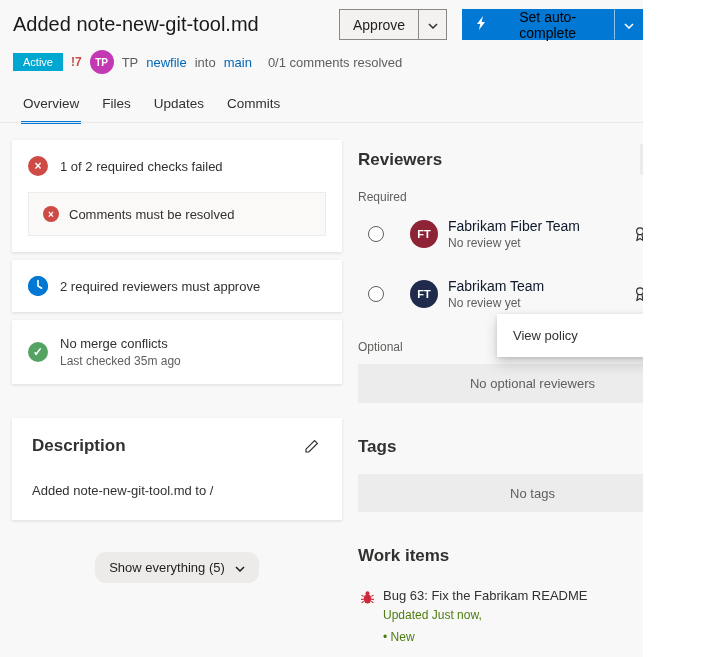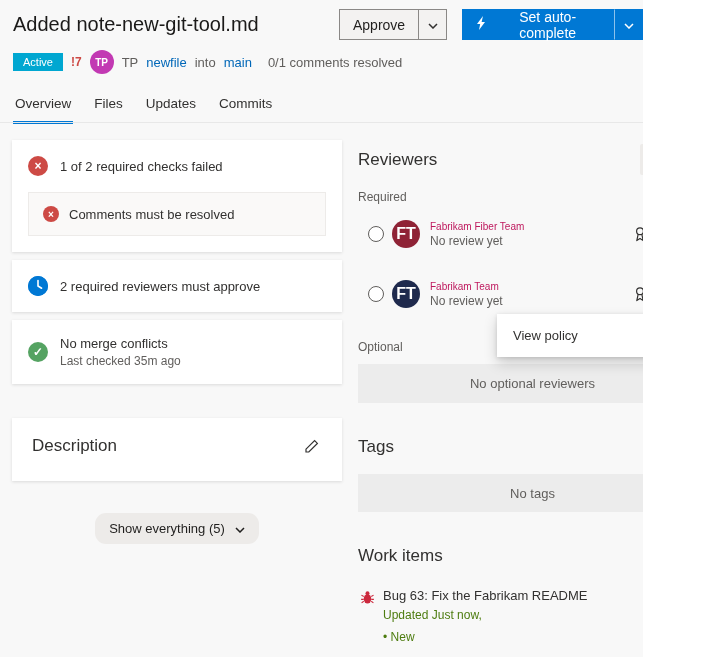--- a/index.html
+++ b/index.html
@@ -6,73 +6,73 @@
   body { font-family: "Liberation Sans", sans-serif; background: #ffffff; }
   .page { position: relative; width: 643px; height: 657px; background: #f8f8f8; overflow: hidden; color: #323130; }
 
   
   .pr-title { position: absolute; left: 13px; top: 13px; font-size: 20px; font-weight: 400; color: #1b1a19; }
   .btn-group { position: absolute; display: flex; height: 31px; }
   .approve-group { left: 339px; top: 9px; border-radius: 15px; }
   .btn-gray-main { display: flex; align-items: center; padding: 0 13px; background: #f3f2f1; border: 1px solid #8a8886; border-right: none; font-size: 14px; color: #201f1e; cursor: pointer; }
   .btn-gray-chev { width: 29px; display: flex; align-items: center; justify-content: center; background: #f3f2f1; border: 1px solid #8a8886; color: #323130; cursor: pointer; }
   .auto-group { left: 462px; top: 9px; }
-  .btn-blue-main { display: flex; align-items: center; gap: 7px; padding: 0 12px; background: #0078d4; border: 1px solid #0078d4; color: #ffffff; font-size: 14px; cursor: pointer; }
+  .btn-blue-main { display: flex; align-items: center; gap: 7px; padding: 0 12px; background: #0078d4; border: 1px solid #0078d4; color: #000000; font-size: 14px; cursor: pointer; }
   .btn-blue-chev { width: 30px; display: flex; align-items: center; justify-content: center; background: #0078d4; border: 1px solid #0078d4; border-left: 1px solid rgba(255,255,255,.55); color: #fff; cursor: pointer; }
   .kebab-top { position: absolute; left: 676px; top: 9px; width: 31px; height: 31px; background: #f3f2f1; border: 1px solid #8a8886; font-size: 15px; color: #323130; display: flex; align-items: center; justify-content: center; cursor: pointer; }
 
   
   .meta-row { position: absolute; left: 13px; top: 50px; height: 24px; display: flex; align-items: center; gap: 8px; font-size: 13px; color: #605e5c; }
   .status-pill { background: #00a7d1; color: #fff; font-size: 11px; padding: 3px 10px; border-radius: 0; }
   .alert-count { color: #cd4a45; font-size: 12px; font-weight: 700; }
   .avatar { border-radius: 50%; color: #fff; display: inline-flex; align-items: center; justify-content: center; font-weight: 700; }
   .avatar-author { width: 24px; height: 24px; font-size: 10px; background: #c239b3; }
   .branch-link { color: #0067b8; text-decoration: none; cursor: pointer; }
   .comments-resolved { margin-left: 8px; }
 
   
   .tabs { position: absolute; left: 13px; top: 92px; display: flex; gap: 19px; font-size: 13.5px; }
   .tab { padding: 4px 2px 10px 2px; cursor: pointer; color: #323130; border-bottom: 3px solid transparent; }
-  .tab.active { border-bottom-color: #0078d4; }
+  .tab.active { border-bottom-color: #0078d4; margin-left: 8px; }
   .tabs-divider { position: absolute; left: 0; right: 0; top: 122px; height: 1px; background: #e8e8e8; }
 
   
   .left-col { position: absolute; left: 12px; top: 140px; width: 330px; }
   .card { background: #fff; box-shadow: 0 1px 3px rgba(0,0,0,.12); margin-bottom: 8px; padding: 16px; }
   .check-row { display: flex; align-items: center; gap: 12px; font-size: 13px; }
   .icon-circle { flex: 0 0 auto; width: 20px; height: 20px; border-radius: 50%; color: #fff; display: flex; align-items: center; justify-content: center; font-size: 12px; font-weight: 700; }
   .icon-circle.small { width: 16px; height: 16px; font-size: 10px; }
   .red-bg { background: #cd4a45; }
   .green-bg { background: #55a362; }
   .blue-bg { background: #0078d4; }
   .inner-status-box { margin-top: 16px; border: 1px solid #edebe9; background: #faf9f8; padding: 13px 14px; display: flex; align-items: center; gap: 10px; font-size: 13px; }
   .annotation-wrap { margin-top: 12px; }
   .annotation-box { display: inline-flex; border: 2px solid #e81123; padding: 5px 8px; }
   .link { color: #0067b8; font-size: 13px; text-decoration: none; cursor: pointer; }
   .two-line .sub { font-size: 12px; color: #605e5c; margin-top: 3px; }
   .desc-card { margin-top: 34px; padding: 18px 20px 22px 20px; }
   .desc-head { display: flex; align-items: flex-start; justify-content: space-between; }
-  .section-title { font-size: 17px; font-weight: 400; color: #323130; text-align: center; }
+  .section-title { font-size: 17px; font-weight: 700; color: #323130; text-align: center; }
   .edit-btn { background: none; border: none; cursor: pointer; padding: 2px; }
   .desc-body { margin-top: 24px; font-size: 13px; color: #323130; }
   .show-everything { margin: 32px auto 0 auto; display: flex; align-items: center; gap: 10px; background: #edebe9; border: none; height: 31px; padding: 0 14px; font-size: 13px; color: #201f1e; cursor: pointer; border-radius: 11px; }
 
   
   .right-col { position: absolute; left: 358px; top: 140px; width: 349px; height: 517px; }
   .rc-header { position: absolute; left: 0; right: 0; display: flex; align-items: center; justify-content: space-between; }
   .reviewers-header { top: 4px; }
   .add-btn { display: flex; align-items: center; gap: 8px; background: #edebe9; border: none; height: 31px; padding: 0 13px; font-size: 13px; color: #201f1e; cursor: pointer; border-radius: 2px; }
   .group-label { position: absolute; left: 0; font-size: 12px; color: #605e5c; }
   .reviewer-row { position: absolute; left: 0; right: 0; height: 40px; display: flex; align-items: center; }
   .vote-circle { width: 16px; height: 16px; border: 1px solid #605e5c; border-radius: 50%; background: #fff; margin-left: 10px; flex: 0 0 auto; }
-  .avatar-reviewer { width: 28px; height: 28px; font-size: 16px; margin-left: 8px; flex: 0 0 auto; }
+  .avatar-reviewer { width: 28px; height: 28px; font-size: 11px; margin-left: 26px; flex: 0 0 auto; }
   .av-r0 { background: #8f2336; }
   .av-r1 { background: #1f2a4d; }
   .rv-text { margin-left: 10px; flex: 1 1 auto; }
-  .rv-name { font-size: 10px; color: #be185d; }
+  .rv-name { font-size: 14px; color: #0f172a; }
   .rv-status { font-size: 12px; color: #605e5c; margin-top: 2px; }
   .badge-icon { flex: 0 0 auto; margin-right: 60px; display: inline-flex; }
   .row-kebab { position: absolute; right: 14px; top: 4px; width: 32px; height: 32px; background: #edebe9; border: none; font-size: 15px; color: #323130; display: flex; align-items: center; justify-content: center; cursor: pointer; }
   .context-menu { position: absolute; left: 139px; top: 174px; width: 196px; background: #fff; box-shadow: 0 6px 14px rgba(0,0,0,.18), 0 1px 4px rgba(0,0,0,.12); z-index: 10; }
   .menu-item { padding: 14px 16px; font-size: 13px; color: #323130; cursor: pointer; }
   .empty-box { position: absolute; left: 0; right: 0; background: #ececec; display: flex; align-items: center; justify-content: center; font-size: 13px; color: #605e5c; }
   .plus-btn { width: 56px; height: 31px; background: #edebe9; border: none; font-size: 17px; color: #323130; cursor: pointer; border-radius: 2px; display: flex; align-items: center; justify-content: center; }
   .work-item-row { position: absolute; left: 2px; right: 0; top: 448px; display: flex; align-items: flex-start; }
   .bug-icon { flex: 0 0 auto; margin-top: 2px; display: inline-flex; }
   .wi-text { margin-left: 8px; flex: 1 1 auto; }
@@ -170,20 +170,21 @@
 
     <div class="card desc-card">
       <div class="desc-head">
         <span class="section-title">Description</span>
         <button class="edit-btn">
           <span><svg width="16" height="16" viewBox="0 0 16 16">
                 <path d="M2 11.2L10.6 2.6l2.8 2.8L4.8 14H2v-2.8z" fill="none" stroke="#323130" stroke-width="1.2"></path>
               </svg></span>
         </button>
       </div>
+      <div class="desc-body">Added note-new-git-tool.md to /</div>
     </div>
 
     <button class="show-everything">
       <span>Show everything (5)</span>
       <span><svg width="10" height="6" viewBox="0 0 10 6">
             <path d="M1 1l4 4 4-4" fill="none" stroke="currentColor" stroke-width="1.5"></path>
           </svg></span>
     </button>
   </div>
 

